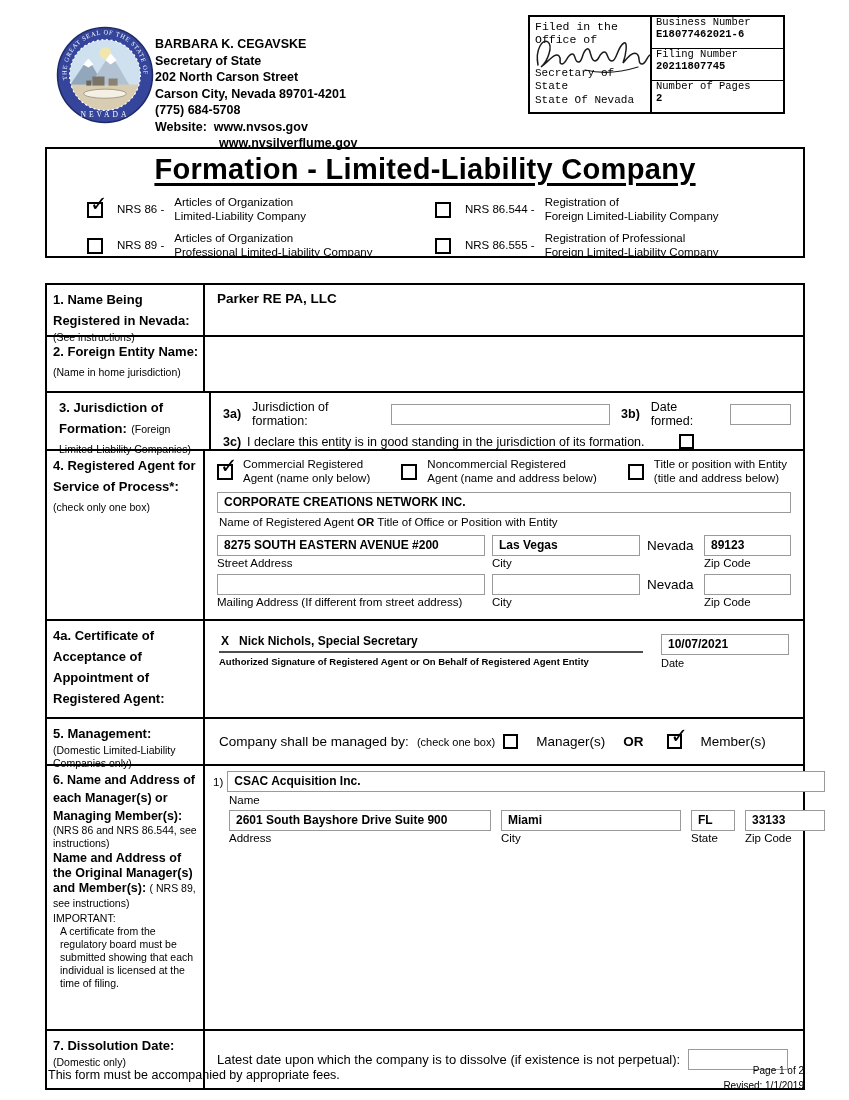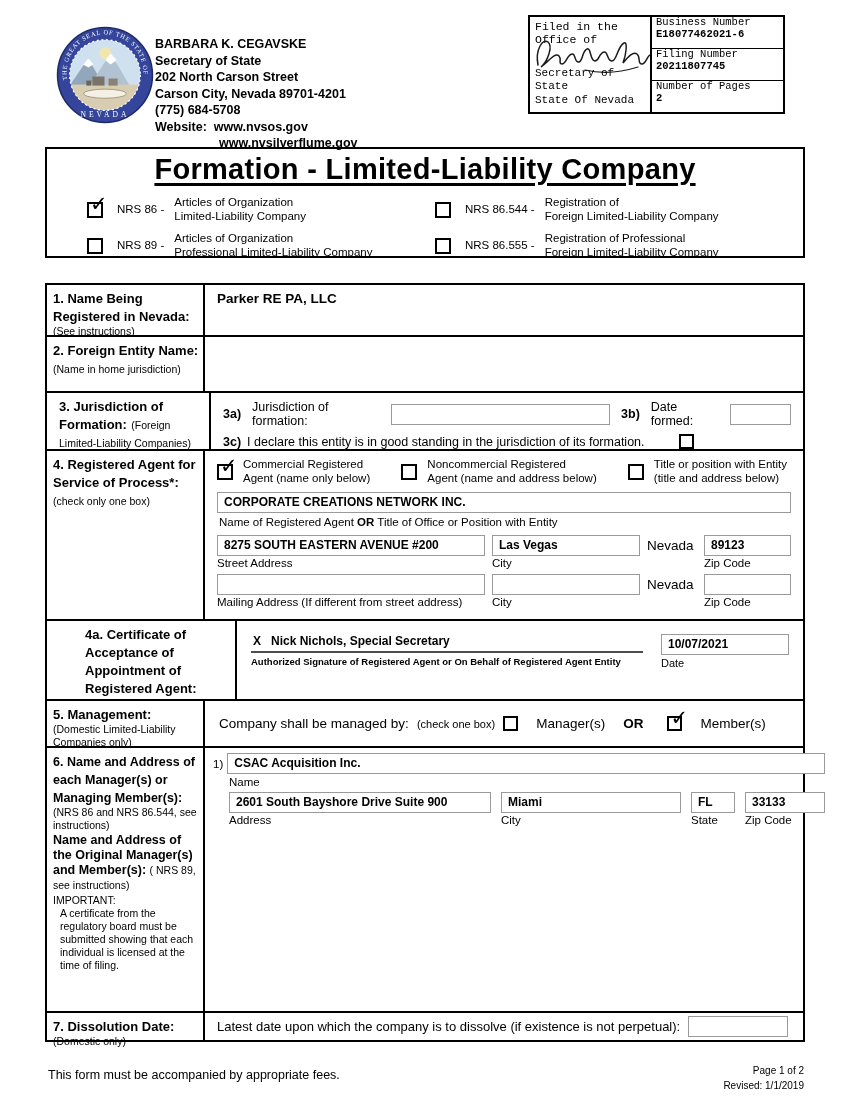--- a/index.html
+++ b/index.html
@@ -33,21 +33,21 @@
   
   .checkbox { width:16px; height:16px; border:2px solid #000; position:relative; flex:none; background:#fff; }
   .checkbox .mark { position:absolute; left:1px; top:-10px; font-size:21px; font-weight:bold; line-height:1; font-family:"DejaVu Sans", sans-serif; }
   .checkbox.small { width:15px; height:15px; }
   
   .main-table { position:absolute; left:45px; top:283px; width:760px; border:2px solid #000; }
   .trow { display:flex; border-top:2px solid #000; }
   .trow:first-child { border-top:none; }
   .tlabel { width:158px; border-right:2px solid #000; padding:4px 4px 4px 6px; flex:none; }
   .tcontent { flex:1; position:relative; }
-  .lt { font-weight:bold; font-size:13px; line-height:14px; }
+  .lt { font-weight:bold; font-size:13px; line-height:21px; }
   .ln { font-size:10.5px; line-height:12.5px; }
   .lt2 { font-weight:bold; font-size:12.5px; line-height:15px; }
   .ibox { border:1px solid #9a9a9a; height:21px; font-weight:bold; font-size:12px; padding:2px 6px; background:#fff; overflow:hidden; white-space:nowrap; }
   .flabel { font-size:11.5px; }
   
   .r1 { height:50px; } .r1 .tcontent { padding:6px 12px; font-weight:bold; font-size:13.5px; }
   .r2 { height:56px; }
   
   .r3 { height:58px;padding-left:6px; } .r3 .tcontent { padding:7px 12px; font-size:12.5px; }
   .line3a { display:flex; align-items:center; gap:11px; }
@@ -56,41 +56,41 @@
   
   .r4 { height:170px; } .r4 .tcontent { padding:7px 12px 0 12px; }
   .agent-opts { display:flex; align-items:center; justify-content:space-between; font-size:11.5px; line-height:13.5px; padding-right:4px; }
   .agent-opt { display:flex; align-items:center; gap:10px; }
   .agent-name-box { margin-top:7px; }
   .agent-name-label { font-size:11.5px; margin:3px 0 7px 2px; }
   .addr-grid { display:grid; grid-template-columns:268px 148px 50px 1fr; column-gap:7px; font-size:11.5px; align-items:end; }
   .addr-grid .statetext { font-size:13.5px; padding-bottom:3px; }
   .addr-grid .flabel { margin-top:1px; margin-bottom:5px; }
   
-  .r4a { height:80px;padding-left:32px; } .r4a .tcontent { padding:6px 14px 0 14px; }
+  .r4a { height:98px; } .r4a .tcontent { padding:6px 14px 0 14px; }
   .stmt { font-style:italic; font-size:12px; line-height:14.5px; max-width:565px; padding-left:6px; }
   .sig-grid { display:grid; grid-template-columns:1fr 128px; column-gap:18px; margin-top:7px; }
   .sig-line { display:flex; align-items:flex-end; gap:10px; border-bottom:2px solid #4d4d4d; padding:0 0 3px 2px; font-weight:bold; font-size:12px; }
   .sig-label { font-weight:bold; font-size:9.5px; margin-top:3px; }
   .date-label { font-size:11px; margin-top:2px; }
   
   .r5 { height:47px; } .r5 .tcontent { display:flex; align-items:center; padding:0 14px; font-size:13.5px; gap:8px; }
   .check-note { font-size:11px; }
   .gap-l { margin-left:16px; } .gap-m { margin-left:10px; }
   
   .r6 { height:265px; } .r6 .tcontent { padding:5px 8px; }
   .entry-row { display:flex; align-items:center; gap:4px; font-size:11.5px; }
   .entry-row .ibox { flex:1; }
   .name-label { font-size:11.5px; margin:2px 0 4px 16px; }
   .addr-grid6 { display:grid; grid-template-columns:262px 180px 44px 80px; column-gap:10px; margin-left:16px; font-size:11.5px; }
   .addr-grid6 .flabel { margin-top:1px; }
   .imp { font-size:10.5px; line-height:13px; margin-top:1px; }
   .imp-text { font-size:10.5px; line-height:13px; padding-left:7px; }
   
-  .r7 { height:29px; } .r7 .tcontent { display:flex; align-items:center; padding:0 12px; font-size:13px; gap:8px; }
+  .r7 { height:59px; } .r7 .tcontent { display:flex; align-items:center; padding:0 12px; font-size:13px; gap:8px; }
   .r7 .ibox { width:100px; }
   
   .footer-note { position:absolute; left:48px; top:1068px; font-size:12.5px; }
   .footer-right { position:absolute; right:45px; top:1063px; text-align:right; font-size:10px; line-height:15px; }
 </style>
 </head>
 <body>
 
 <div class="page">
 

